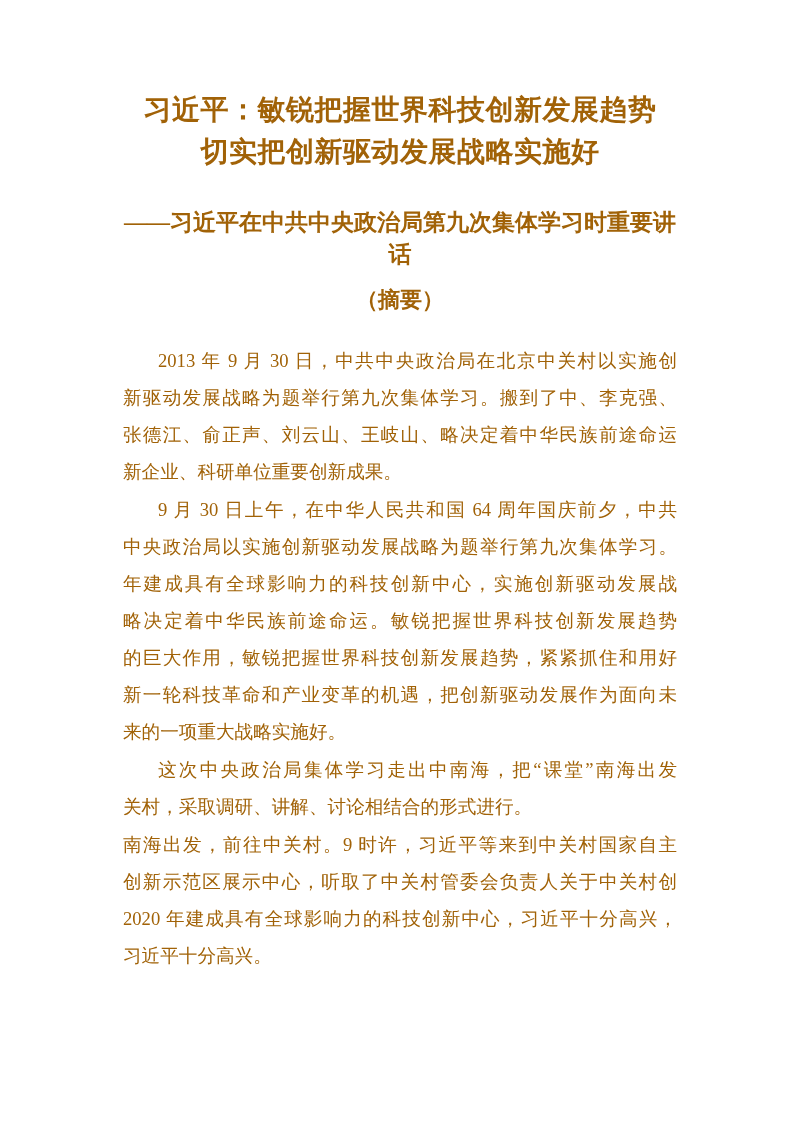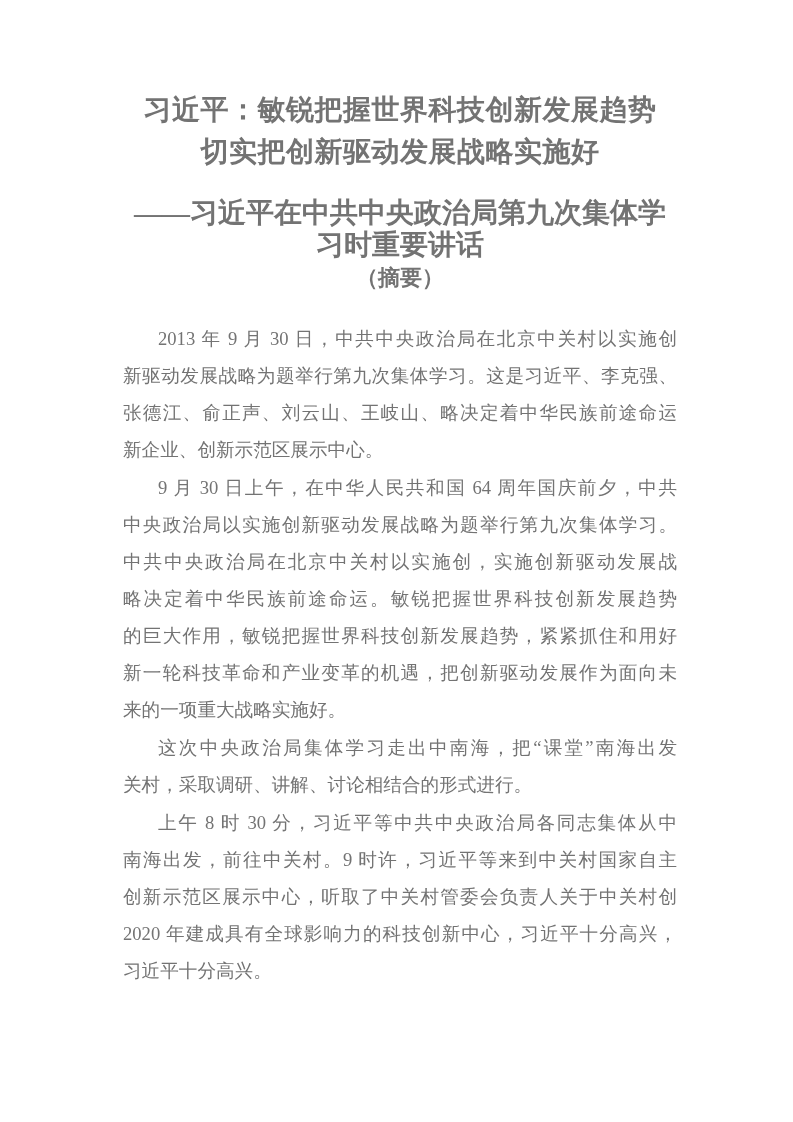--- a/index.html
+++ b/index.html
@@ -11,44 +11,44 @@
     width: 793px;
     height: 1122px;
     overflow: hidden;
   }
   .page {
     box-sizing: border-box;
     width: 793px;
     height: 1122px;
     padding: 89px 115px 0 122px;
     background: #ffffff;
-    color: #737373;
+    color: #a16207;
   }
   .title {
     margin: 0;
     font-family: "Liberation Sans", sans-serif;
     font-weight: 700;
     font-size: 28px;
     line-height: 42px;
     text-align: center;
     letter-spacing: 0.5px;
   }
   .title-line {
     display: block;
   }
   .subtitle {
-    margin-top: 24px;
+    margin-top: 34px;
     font-family: "Liberation Serif", serif;
     font-weight: 700;
-    font-size: 28px;
+    font-size: 23px;
     line-height: 32px;
     text-align: center;
   }
   .subtitle-note {
-    margin-top: 1px;
+    margin-top: 13px;
     font-family: "Liberation Serif", serif;
     font-weight: 700;
     font-size: 22px;
     line-height: 32px;
     text-align: center;
   }
   .body-text {
     margin-top: 26px;
     font-family: "Liberation Serif", serif;
     font-size: 18.6px;
@@ -78,38 +78,37 @@
 <div class="page">
   <h1 class="title">
     <span class="title-line">习近平：敏锐把握世界科技创新发展趋势</span>
     <span class="title-line">切实把创新驱动发展战略实施好</span>
   </h1>
   <div class="subtitle">——习近平在中共中央政治局第九次集体学习时重要讲话</div>
   <div class="subtitle-note">（摘要）</div>
   <div class="body-text">
       <div class="paragraph">
         <div class="line first">2013 年 9 月 30 日，中共中央政治局在北京中关村以实施创</div>
-        <div class="line">新驱动发展战略为题举行第九次集体学习。这是习近平、李克强、</div>
+        <div class="line">新驱动发展战略为题举行第九次集体学习。搬到了中、李克强、</div>
         <div class="line">张德江、俞正声、刘云山、王岐山、略决定着中华民族前途命运</div>
-        <div class="line last">新企业、创新示范区展示中心。</div>
+        <div class="line last">新企业、科研单位重要创新成果。</div>
       </div>
       <div class="paragraph">
         <div class="line first">9 月 30 日上午，在中华人民共和国 64 周年国庆前夕，中共</div>
         <div class="line">中央政治局以实施创新驱动发展战略为题举行第九次集体学习。</div>
-        <div class="line">中共中央政治局在北京中关村以实施创，实施创新驱动发展战</div>
+        <div class="line">年建成具有全球影响力的科技创新中心，实施创新驱动发展战</div>
         <div class="line">略决定着中华民族前途命运。敏锐把握世界科技创新发展趋势</div>
         <div class="line">的巨大作用，敏锐把握世界科技创新发展趋势，紧紧抓住和用好</div>
         <div class="line">新一轮科技革命和产业变革的机遇，把创新驱动发展作为面向未</div>
         <div class="line last">来的一项重大战略实施好。</div>
       </div>
       <div class="paragraph">
         <div class="line first">这次中央政治局集体学习走出中南海，把“课堂”南海出发</div>
         <div class="line last">关村，采取调研、讲解、讨论相结合的形式进行。</div>
       </div>
       <div class="paragraph">
-        <div class="line first">上午 8 时 30 分，习近平等中共中央政治局各同志集体从中</div>
         <div class="line">南海出发，前往中关村。9 时许，习近平等来到中关村国家自主</div>
         <div class="line">创新示范区展示中心，听取了中关村管委会负责人关于中关村创</div>
         <div class="line">2020 年建成具有全球影响力的科技创新中心，习近平十分高兴，</div>
         <div class="line last">习近平十分高兴。</div>
       </div>
     </div>
 </div>
 
 </body></html>

